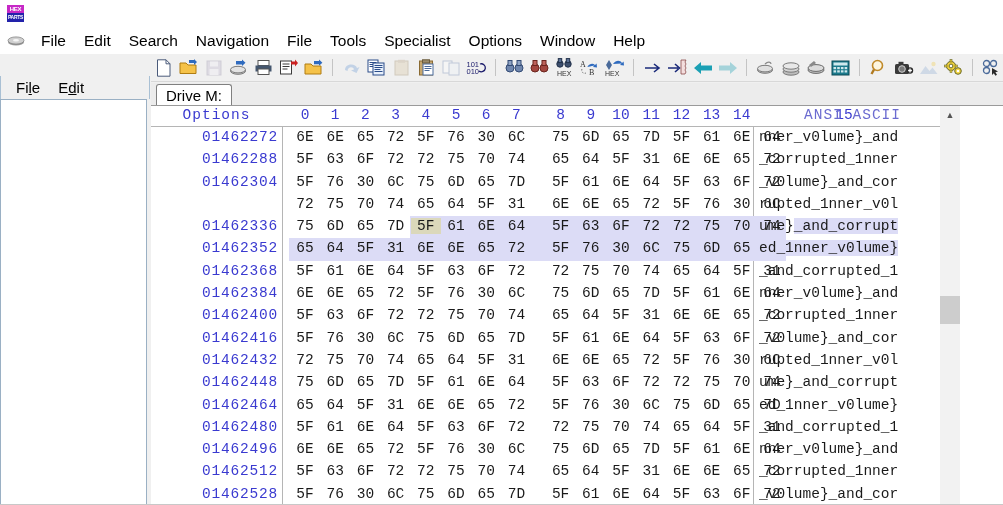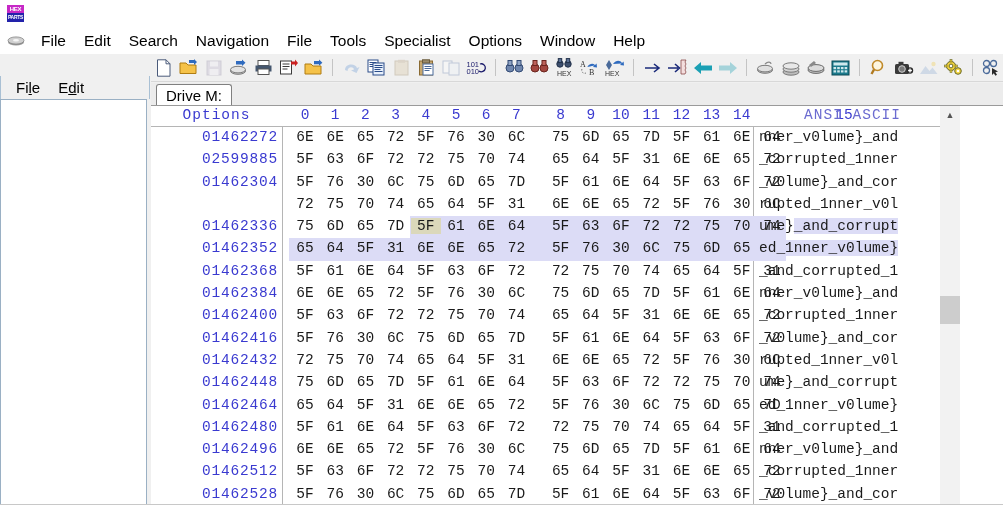--- a/index.html
+++ b/index.html
@@ -561,21 +561,21 @@
           <div class="cell-byte" style="left: 424.8px;">6D</div>
           <div class="cell-byte" style="left: 455px;">65</div>
           <div class="cell-byte" style="left: 485.2px;">7D</div>
           <div class="cell-byte" style="left: 515.4px;">5F</div>
           <div class="cell-byte" style="left: 545.6px;">61</div>
           <div class="cell-byte" style="left: 575.8px;">6E</div>
           <div class="cell-byte" style="left: 606px;">64</div>
           <div class="cell-ascii">nner_v0lume}_and</div>
         </div>
         <div class="hex-row">
-          <div class="cell-offset">02599885</div>
+          <div class="cell-offset">01462288</div>
           <div class="cell-byte" style="left: 139px;">5F</div>
           <div class="cell-byte" style="left: 169.2px;">63</div>
           <div class="cell-byte" style="left: 199.4px;">6F</div>
           <div class="cell-byte" style="left: 229.6px;">72</div>
           <div class="cell-byte" style="left: 259.8px;">72</div>
           <div class="cell-byte" style="left: 290px;">75</div>
           <div class="cell-byte" style="left: 320.2px;">70</div>
           <div class="cell-byte" style="left: 350.4px;">74</div>
           <div class="cell-byte" style="left: 394.6px;">65</div>
           <div class="cell-byte" style="left: 424.8px;">64</div>

